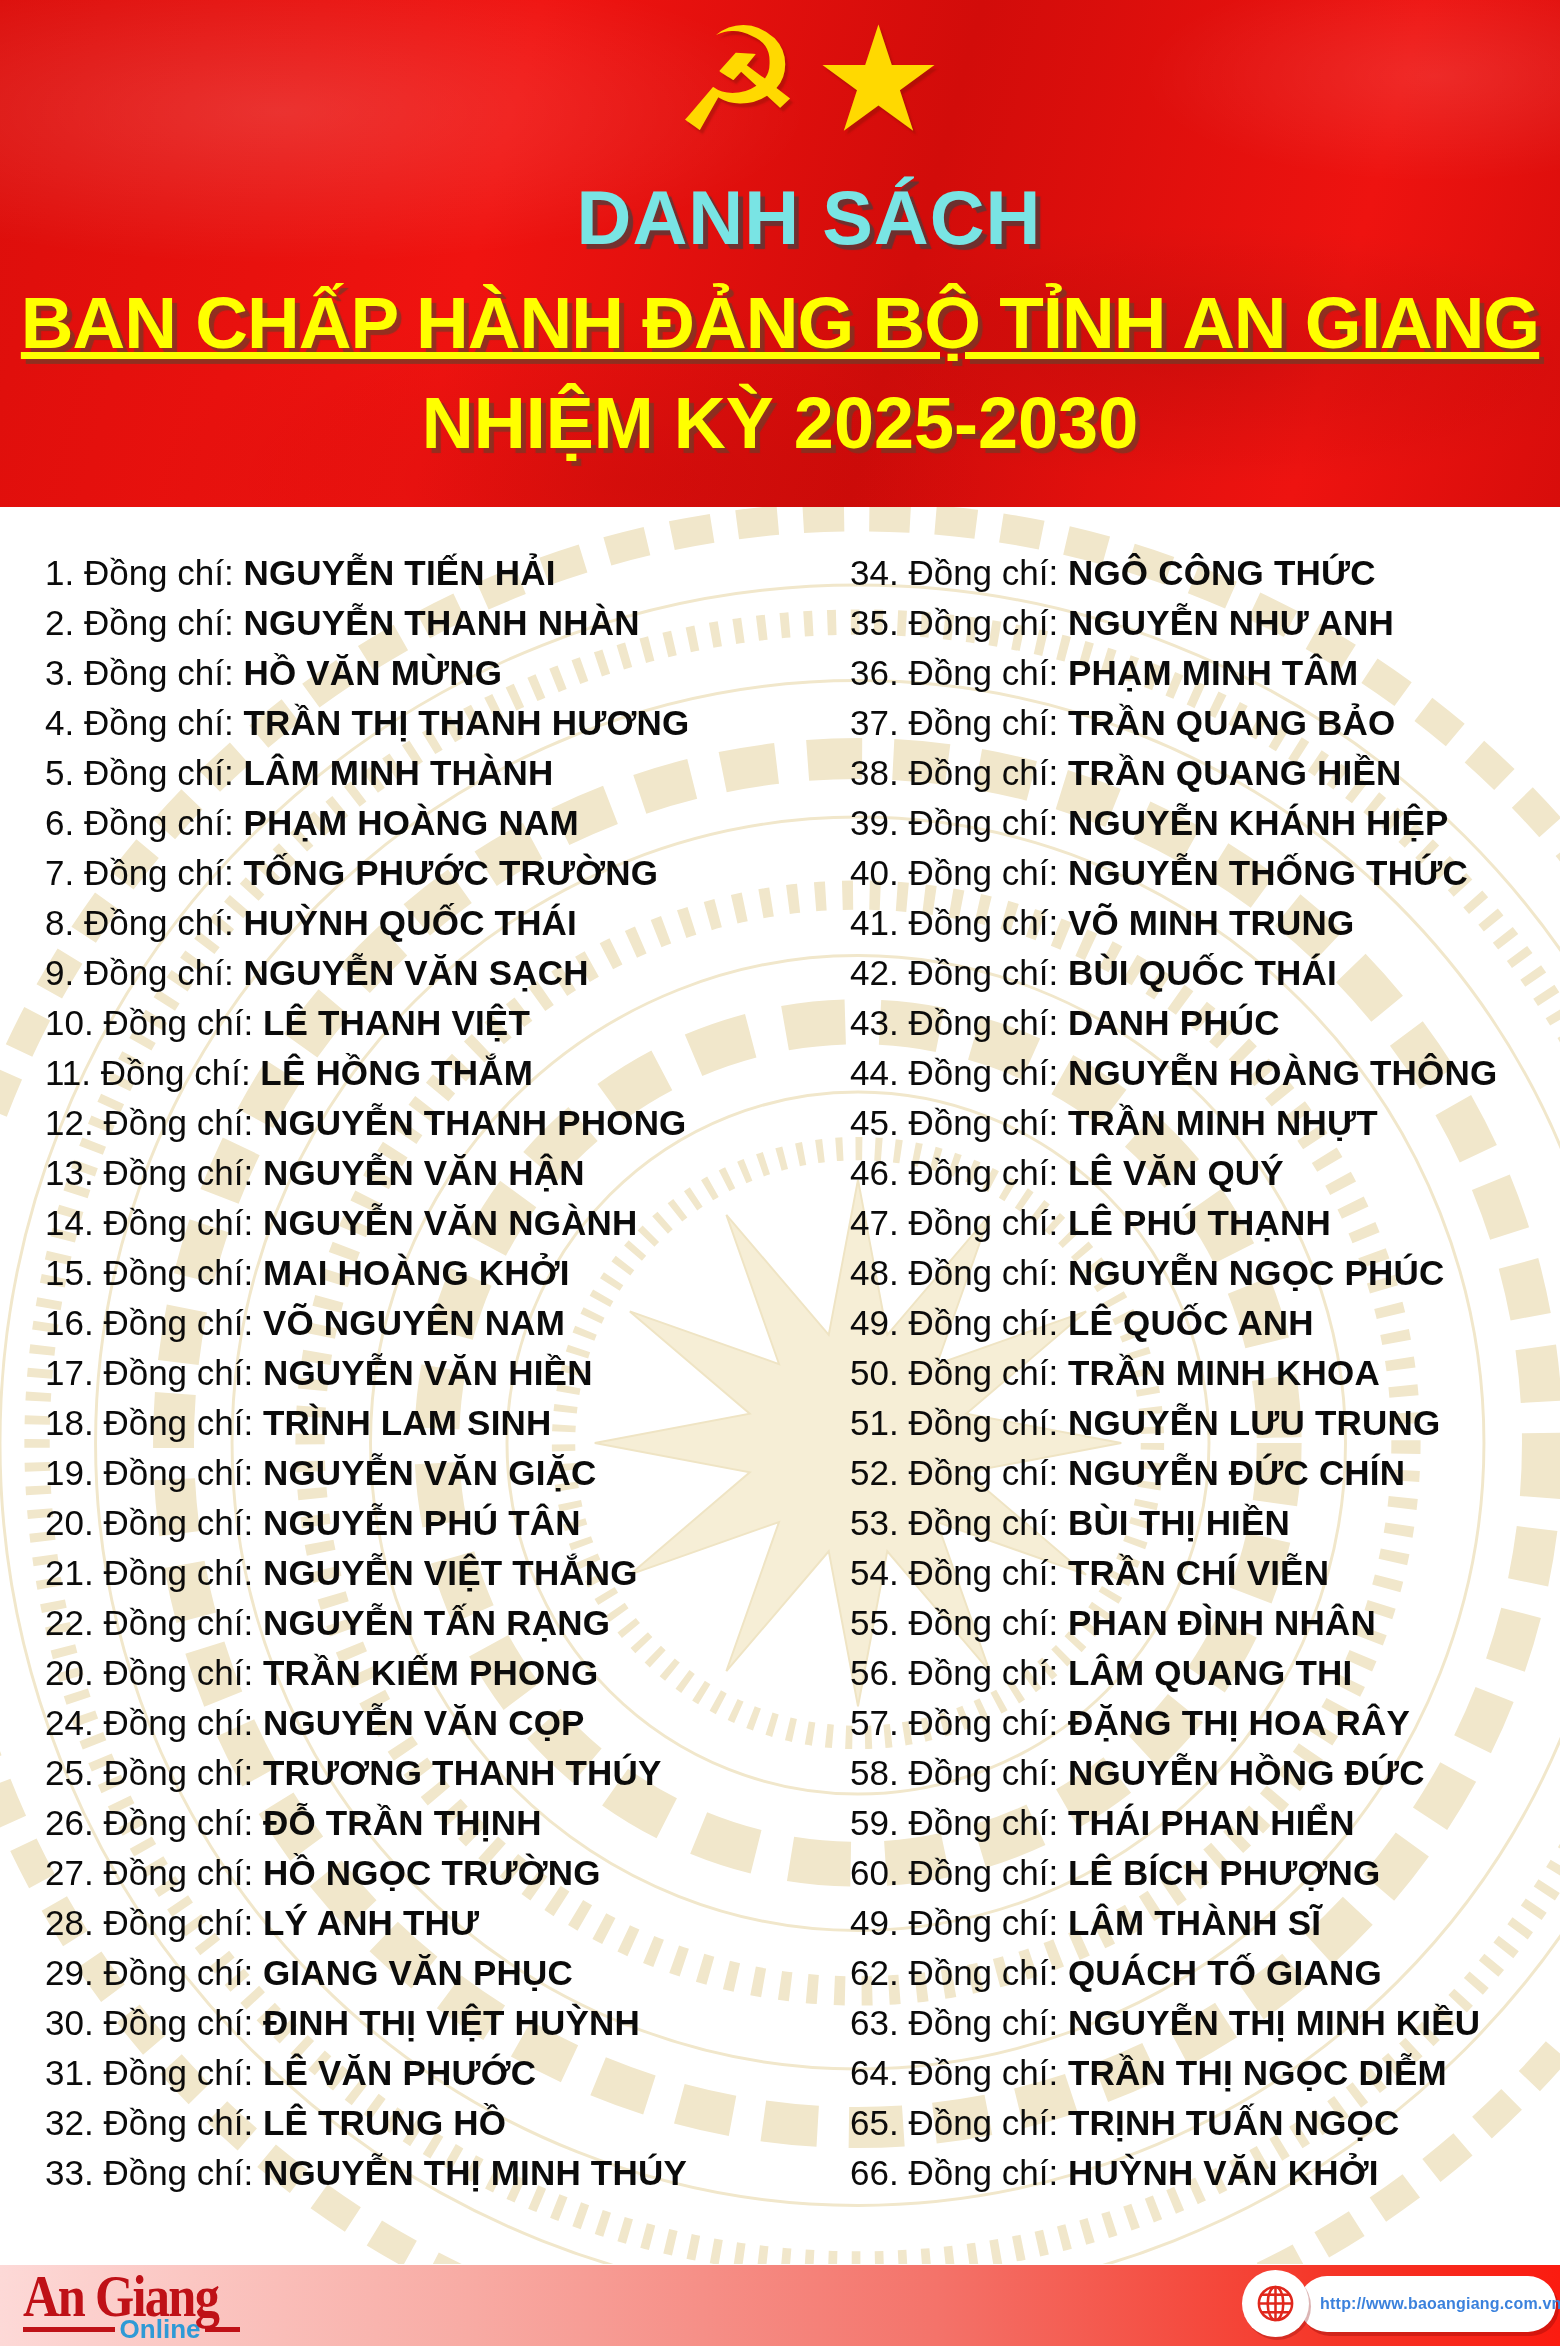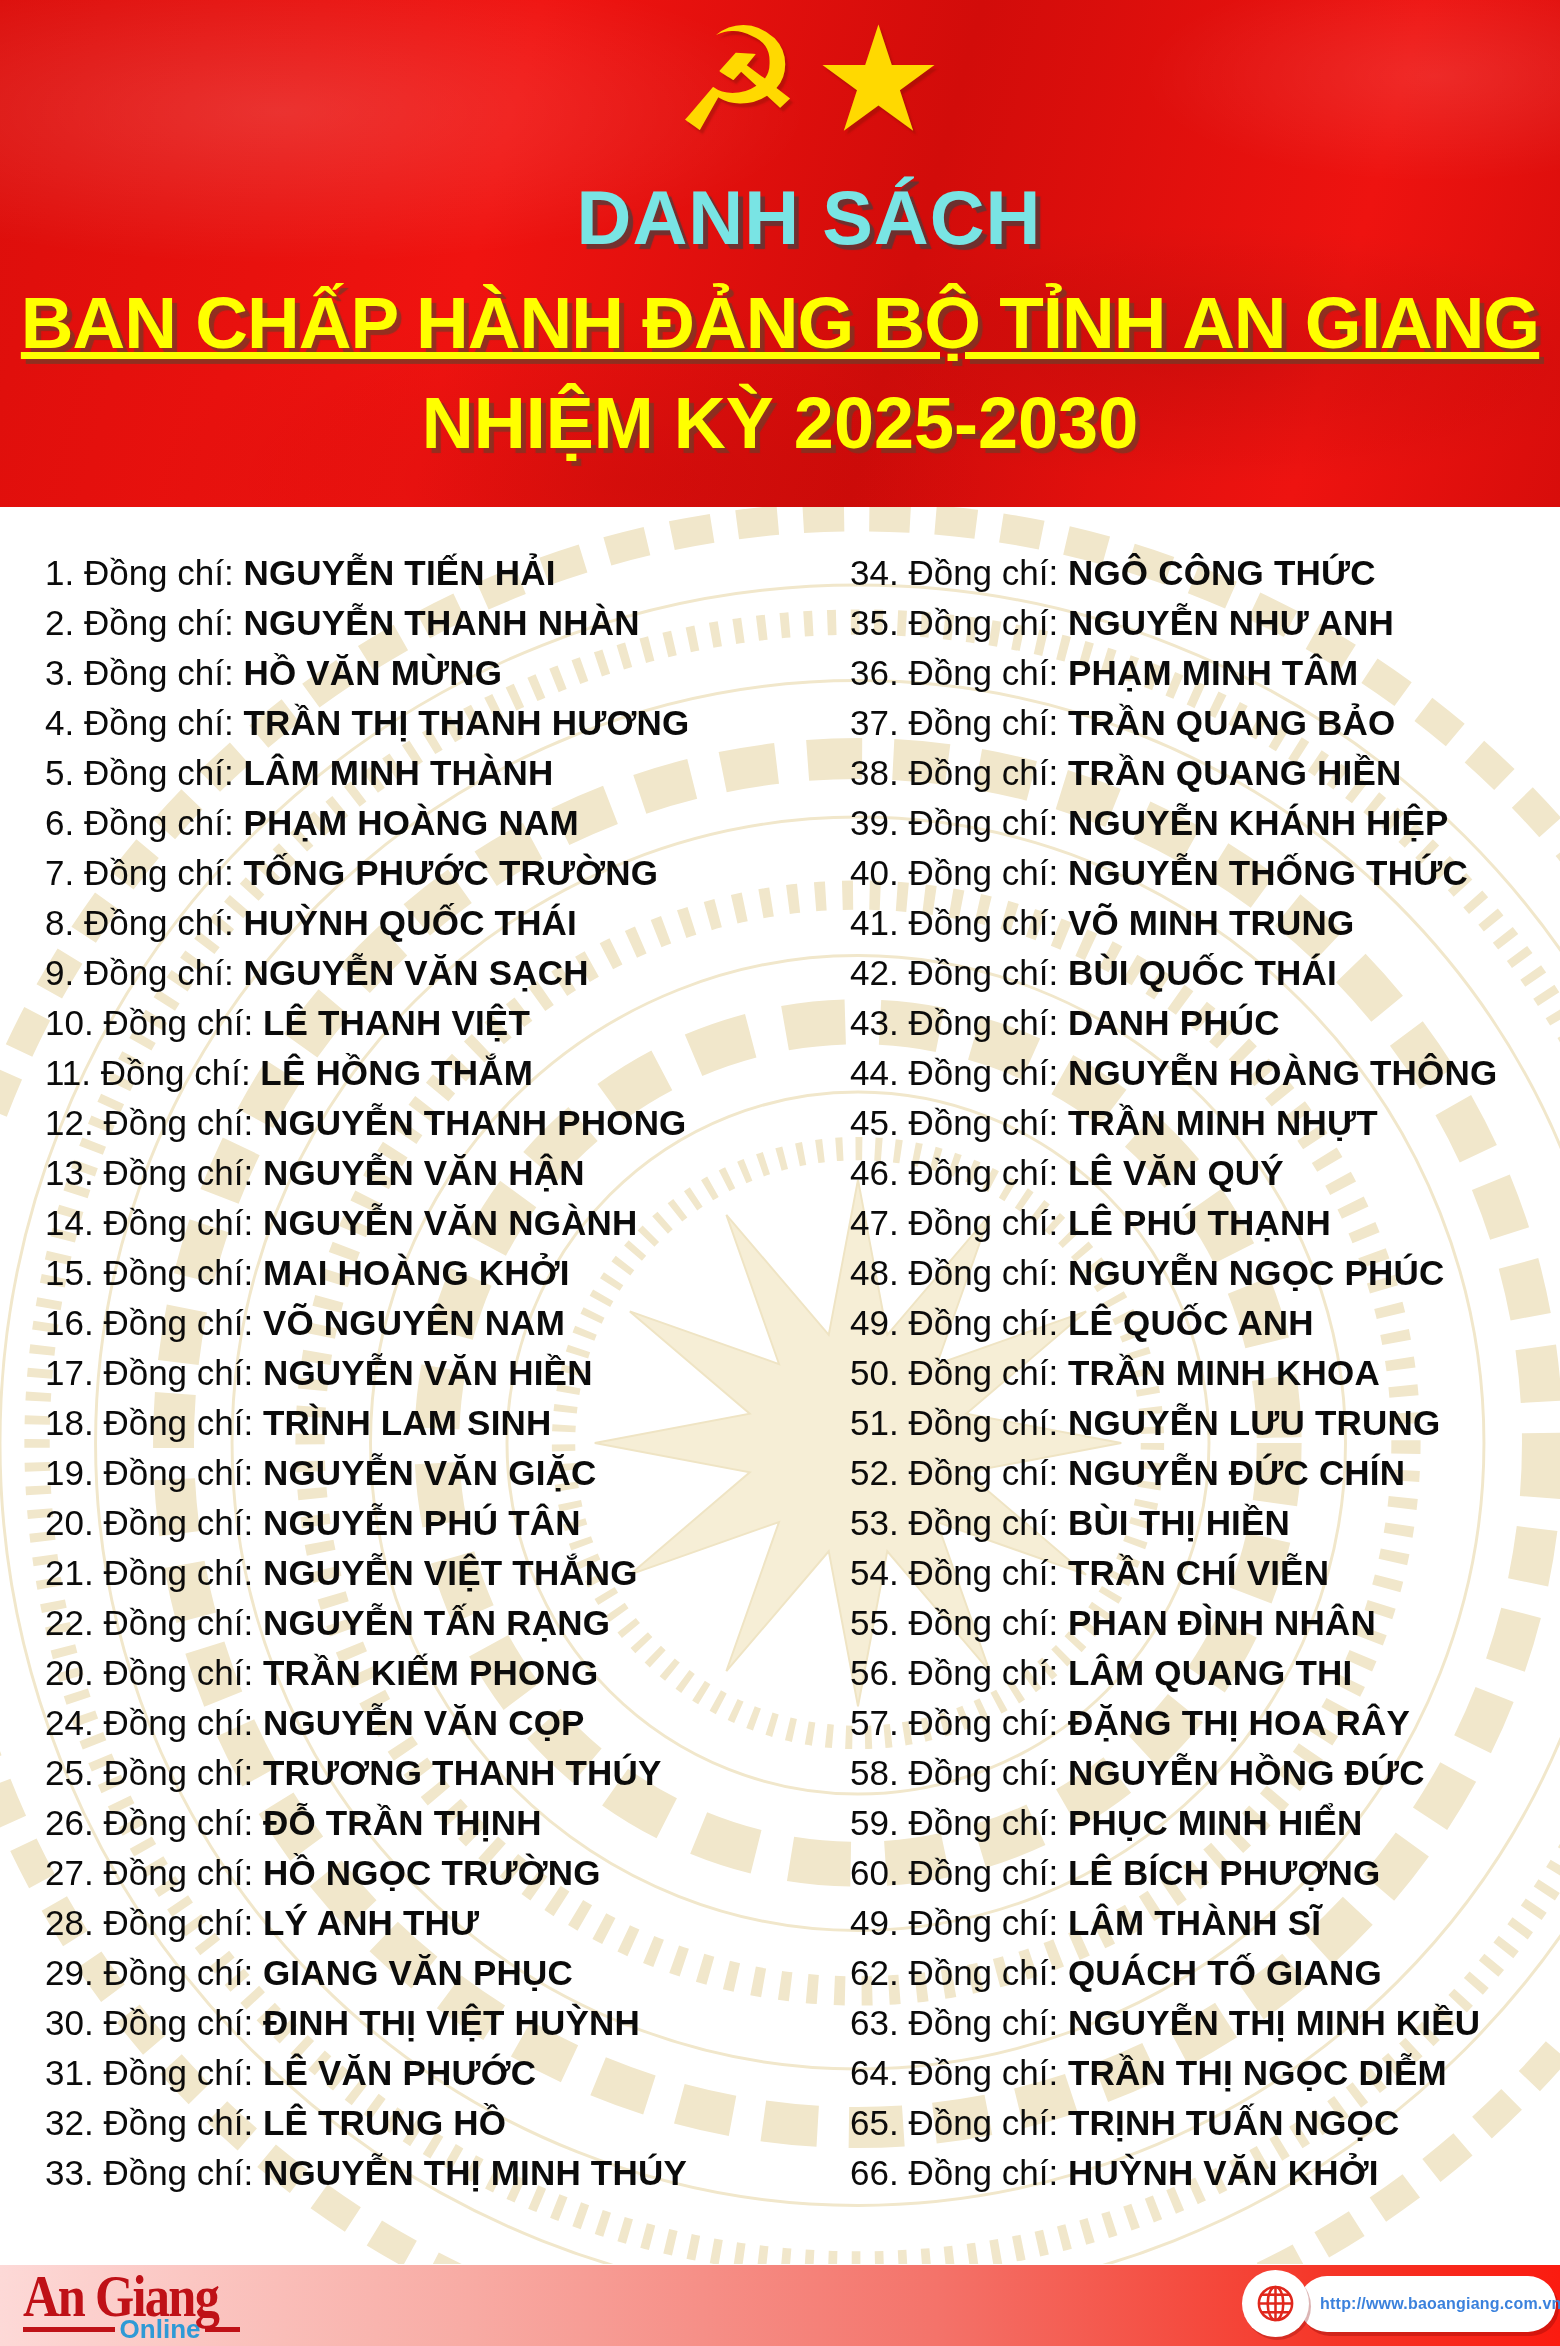--- a/index.html
+++ b/index.html
@@ -329,21 +329,21 @@
 
       <div class="member-row">
         <span class="member-number">57</span><span class="member-honorific">. Đồng chí: </span><span class="member-name">ĐẶNG THỊ HOA RÂY</span>
       </div>
 
       <div class="member-row">
         <span class="member-number">58</span><span class="member-honorific">. Đồng chí: </span><span class="member-name">NGUYỄN HỒNG ĐỨC</span>
       </div>
 
       <div class="member-row">
-        <span class="member-number">59</span><span class="member-honorific">. Đồng chí: </span><span class="member-name">PHỤC MINH HIỂN</span>
+        <span class="member-number">59</span><span class="member-honorific">. Đồng chí: </span><span class="member-name">THÁI PHAN HIỂN</span>
       </div>
 
       <div class="member-row">
         <span class="member-number">60</span><span class="member-honorific">. Đồng chí: </span><span class="member-name">LÊ BÍCH PHƯỢNG</span>
       </div>
 
       <div class="member-row">
         <span class="member-number">49</span><span class="member-honorific">. Đồng chí: </span><span class="member-name">LÂM THÀNH SĨ</span>
       </div>
 

